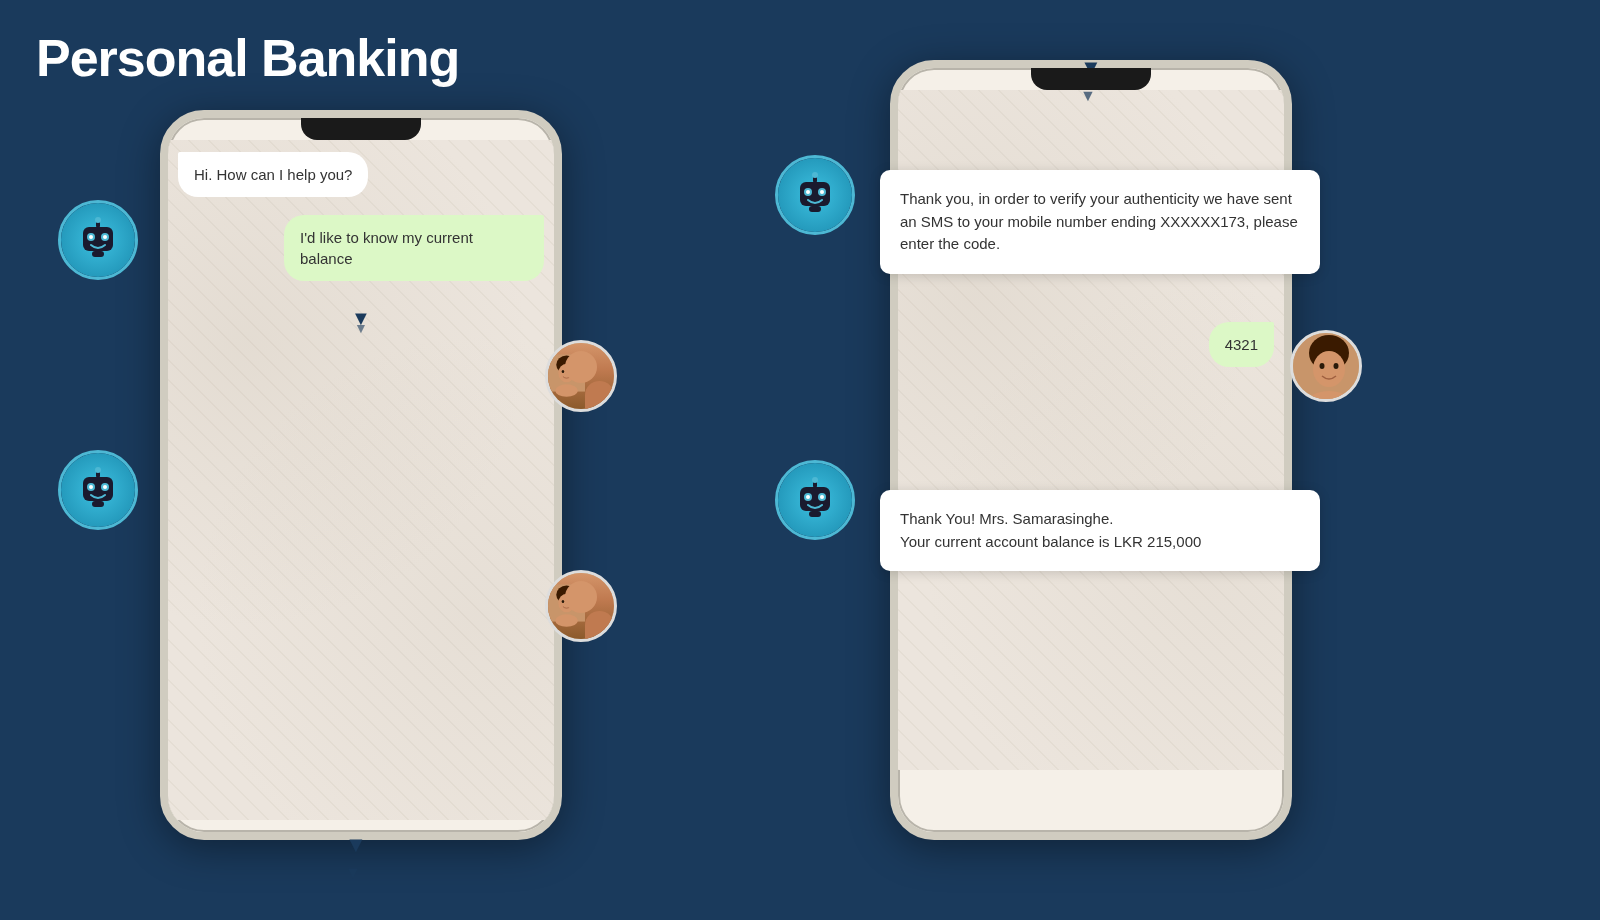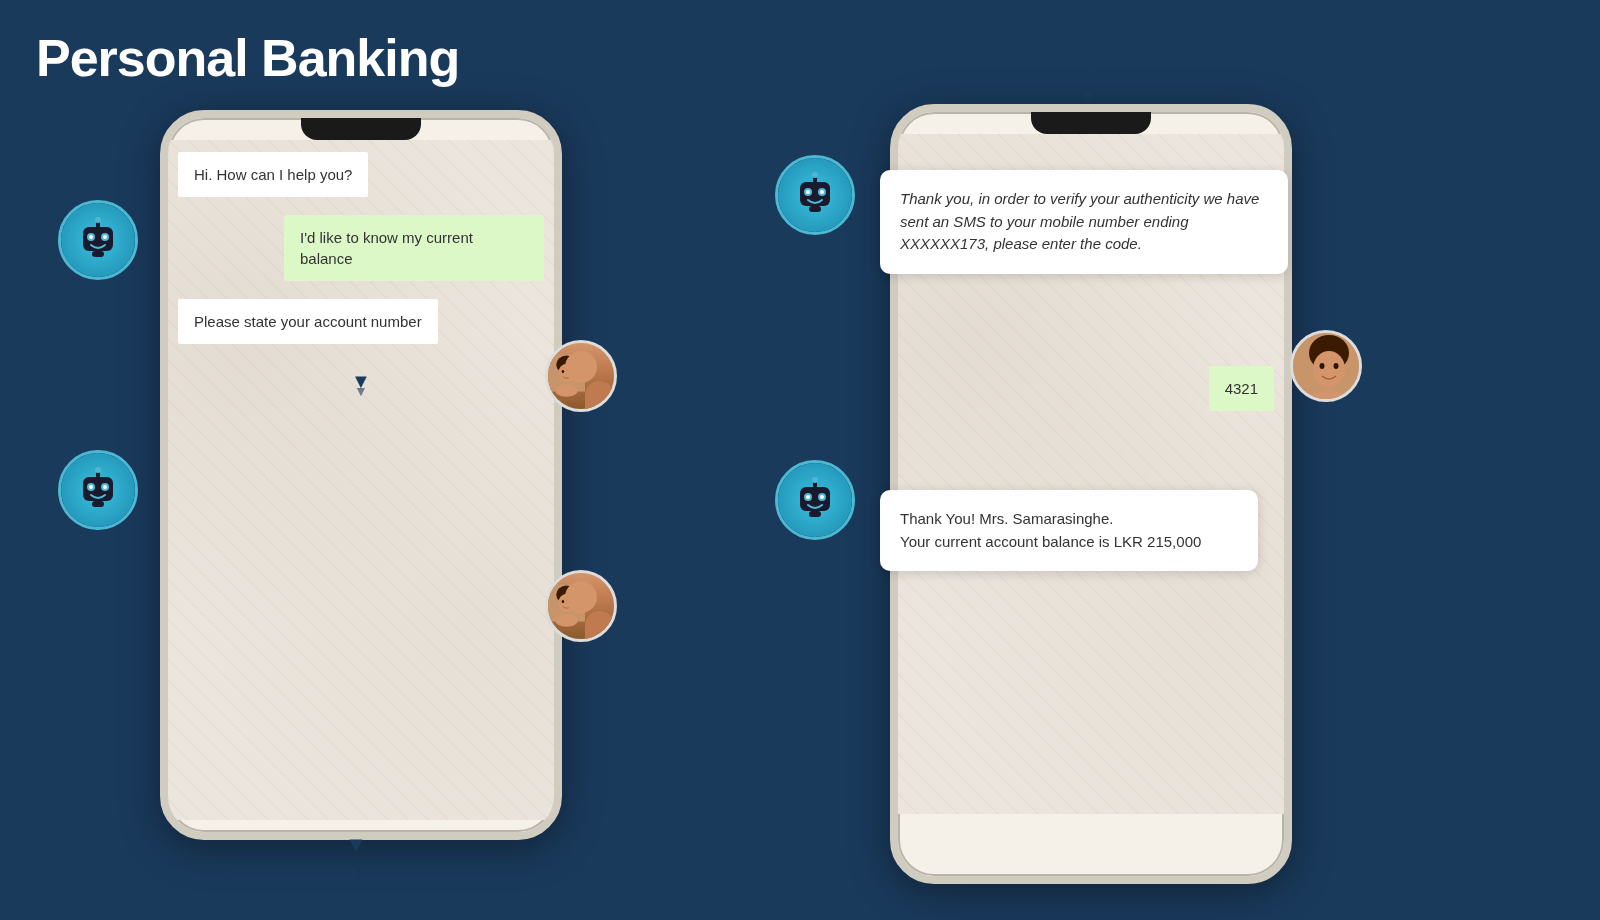--- a/index.html
+++ b/index.html
@@ -62,21 +62,21 @@
       opacity: 0.07;
       background-image: 
         repeating-linear-gradient(45deg, #8a7a60 0, #8a7a60 1px, transparent 0, transparent 50%);
       background-size: 20px 20px;
       pointer-events: none;
     }
 
     .chat-bubble {
       display: inline-block;
       padding: 12px 16px;
-      border-radius: 2px;
+      border-radius: 20px;
       font-size: 15px;
       line-height: 1.4;
       max-width: 260px;
       position: relative;
       z-index: 1;
     }
 
     .bubble-bot {
       background: #ffffff;
       color: #333;
@@ -190,21 +190,20 @@
       left: 160px;
       top: 110px;
       height: 730px;
     }
 
     
     .phone-2 {
       left: 890px;
       top: 60px;
       height: 780px;
-      margin-top: 44px;
     }
 
     
     .av-bot-1 {
       left: 58px;
       top: 200px;
     }
 
     .av-user-1 {
       left: 545px;
@@ -262,46 +261,42 @@
       padding: 18px 20px;
       font-size: 15px;
       line-height: 1.5;
       color: #333;
       box-shadow: 0 2px 12px rgba(0,0,0,0.15);
     }
 
     .speech-card-1 {
       left: 880px;
       top: 170px;
-      width: 408px;
-      font-style: italic;
+      width: 440px;
     }
 
     .speech-card-2 {
       left: 880px;
       top: 490px;
-      width: 378px;
+      width: 440px;
     }
   </style>
 </head>
 <body>
 
 <h1 class="page-title">Personal Banking</h1>
 
 <div class="phone phone-1">
   <div class="phone-notch"></div>
   <div class="phone-screen">
     <div class="chat-row bot-row">
       <div class="chat-bubble bubble-bot">Hi. How can I help you?</div>
     </div>
     <div class="chat-row user-row">
       <div class="chat-bubble bubble-user">I'd like to know my current balance</div>
-    </div>
-    <div class="chat-row bot-row">
-      <div class="chat-bubble bubble-bot">Please state your account number</div>
     </div>
     <div class="scroll-arrow">
       <span>▼</span><br>
       <span style="display:block;margin-top:-10px;opacity:0.6;font-size:14px;">▼</span>
     </div>
   </div>
 </div>
 
 <div class="phone phone-2">
   <div class="phone-notch"></div>

